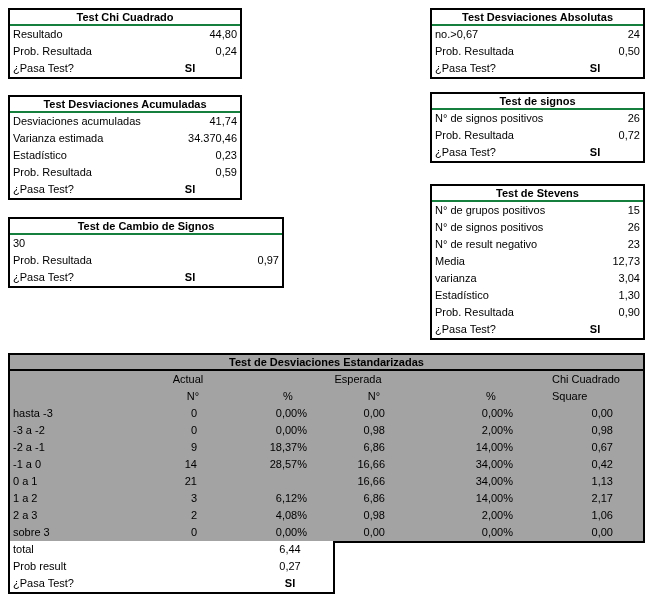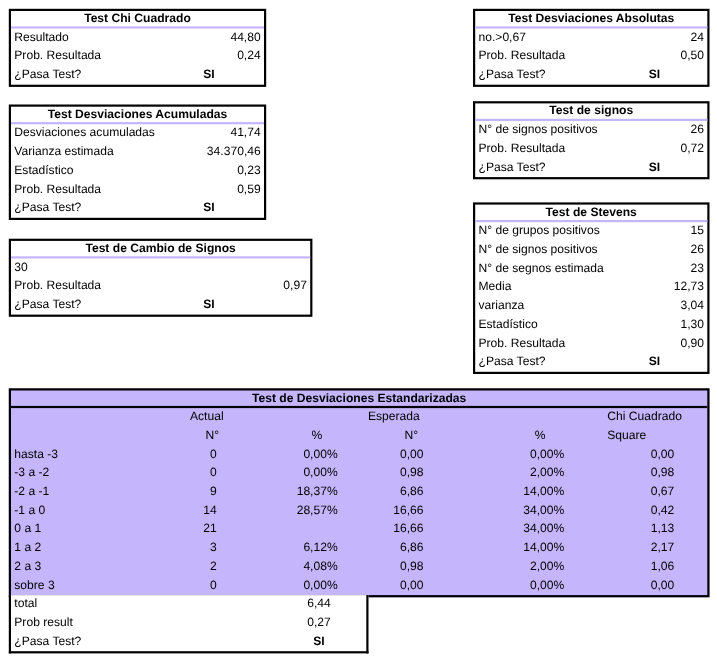--- a/index.html
+++ b/index.html
@@ -5,31 +5,31 @@
   * { margin:0; padding:0; box-sizing:border-box; }
   html,body { background:#ffffff; }
   .canvas {
     position:relative; width:652px; height:596px; background:#fff;
     font-family:"Liberation Sans", sans-serif; font-size:11px; color:#000;
     overflow:hidden;
   }
   
   .mt { position:absolute; border:2px solid #000; background:#fff; }
   .mtt {
-    height:16px; line-height:15px; border-bottom:2px solid #c4b5fd;
+    height:16px; line-height:15px; border-bottom:2px solid #15803d;
     font-weight:bold; text-align:center; white-space:nowrap; overflow:hidden;
   }
   .mr { position:relative; display:flex; justify-content:space-between;
         height:17px; line-height:17px; padding:0 3px; white-space:nowrap; }
   .ml { text-align:left; }
   .mv { text-align:left; }
   .pv { position:absolute; top:0; left:140px; width:80px; text-align:center; font-weight:bold; }
   .mt-r .pv { left:123px; }
   
-  .bt { position:absolute; left:8px; top:353px; width:637px; border:2px solid #000; background:#c4b5fd; }
+  .bt { position:absolute; left:8px; top:353px; width:637px; border:2px solid #000; background:#a3a3a3; }
   .btt { height:16px; line-height:15px; border-bottom:2px solid #000;
          font-weight:bold; text-align:center; white-space:nowrap; }
   .br { position:relative; height:17px; line-height:17px; white-space:nowrap; }
   .br span { position:absolute; top:0; }
   .c0  { left:3px; }
   .c1  { left:130px; width:60px;  text-align:right; padding-right:3px; }
   .c2  { left:140px; width:160px; text-align:right; padding-right:3px; }
   .c3  { left:240px; width:138px; text-align:right; padding-right:3px; }
   .c4  { left:330px; width:176px; text-align:right; padding-right:3px; }
   .c5  { left:430px; width:176px; text-align:right; padding-right:3px; }
@@ -143,21 +143,21 @@
     <div class="mtt">Test de Stevens</div>
     <div class="mr">
       <span class="ml">N° de grupos positivos</span>
       <span class="mv">15</span>
     </div>
     <div class="mr">
       <span class="ml">N° de signos positivos</span>
       <span class="mv">26</span>
     </div>
     <div class="mr">
-      <span class="ml">N° de segnos estimada</span>
+      <span class="ml">N° de result negativo</span>
       <span class="mv">23</span>
     </div>
     <div class="mr">
       <span class="ml">Media</span>
       <span class="mv">12,73</span>
     </div>
     <div class="mr">
       <span class="ml">varianza</span>
       <span class="mv">3,04</span>
     </div>

